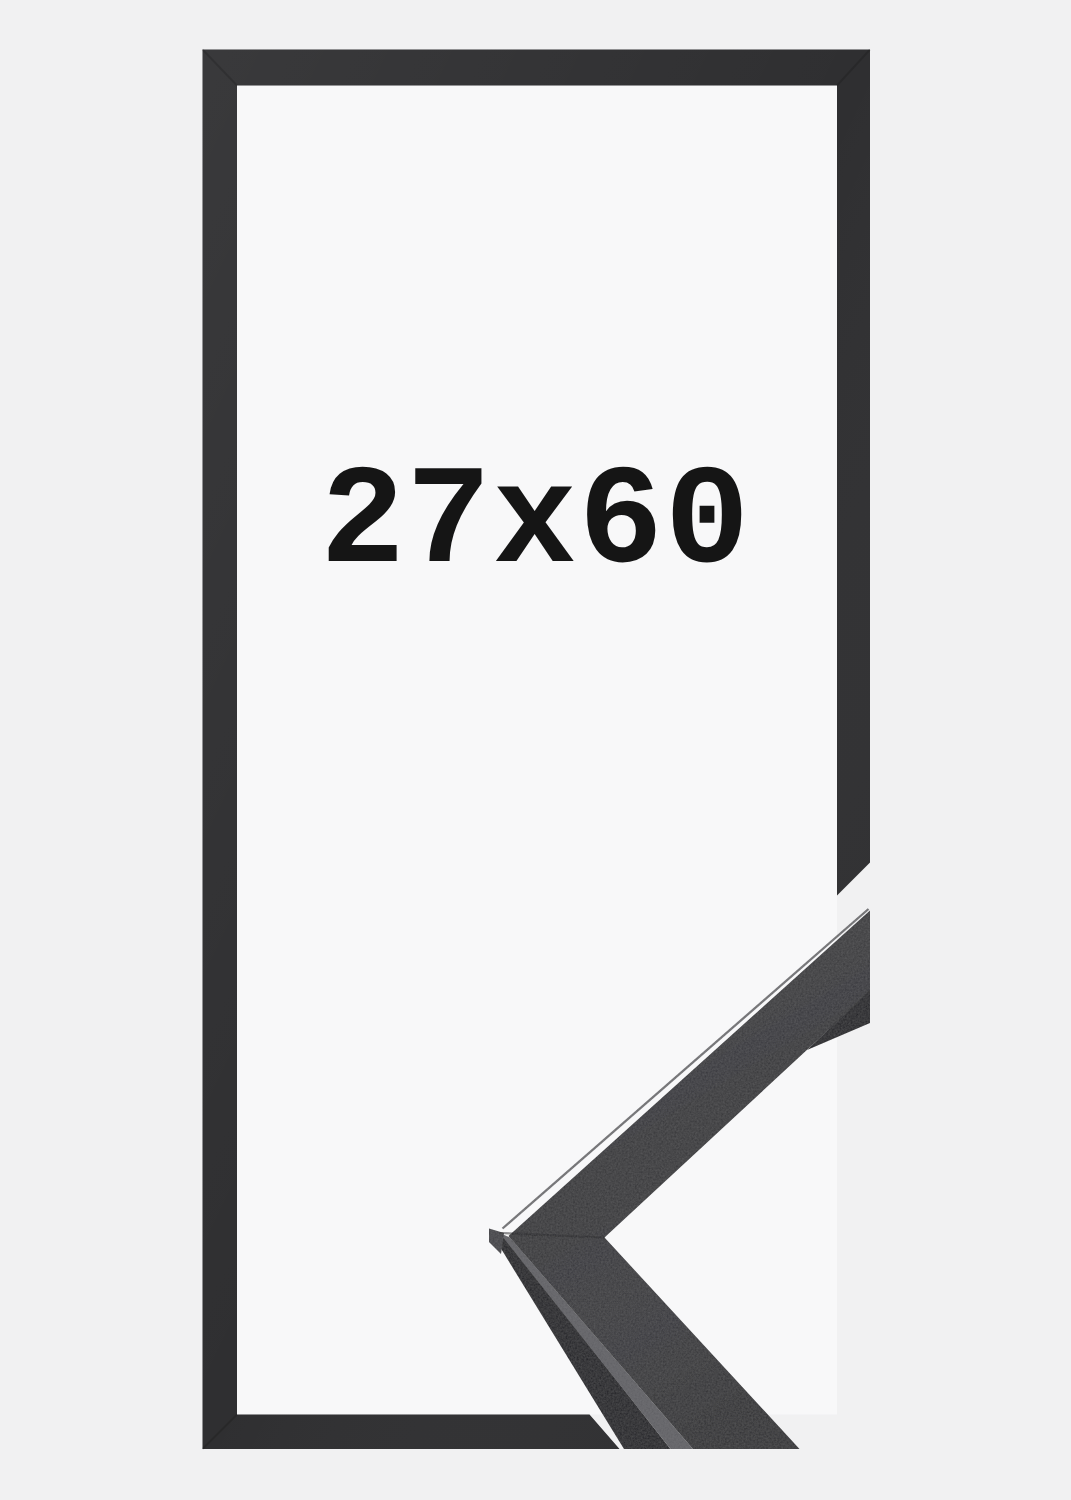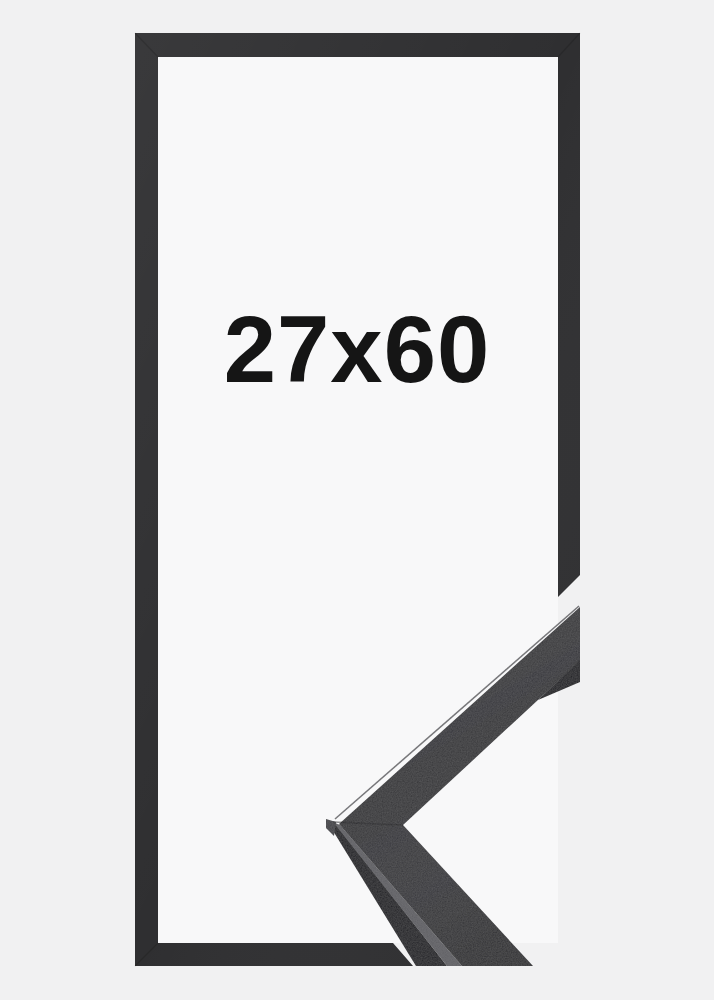--- a/index.html
+++ b/index.html
@@ -11,20 +11,21 @@
     height: 1000px;
     overflow: hidden;
     background: var(--background, #f1f1f2);
     font-family: "Liberation Sans", sans-serif;
   }
   .stage {
     position: relative;
     width: 610px;
     height: 1000px;
     background: var(--background, #f1f1f2);
+    font-family: Liberation Mono, monospace;
   }
   .stage svg {
     position: absolute;
     top: 0;
     left: 0;
     display: block;
   }
   .size-label {
     position: absolute;
     top: 303px;

